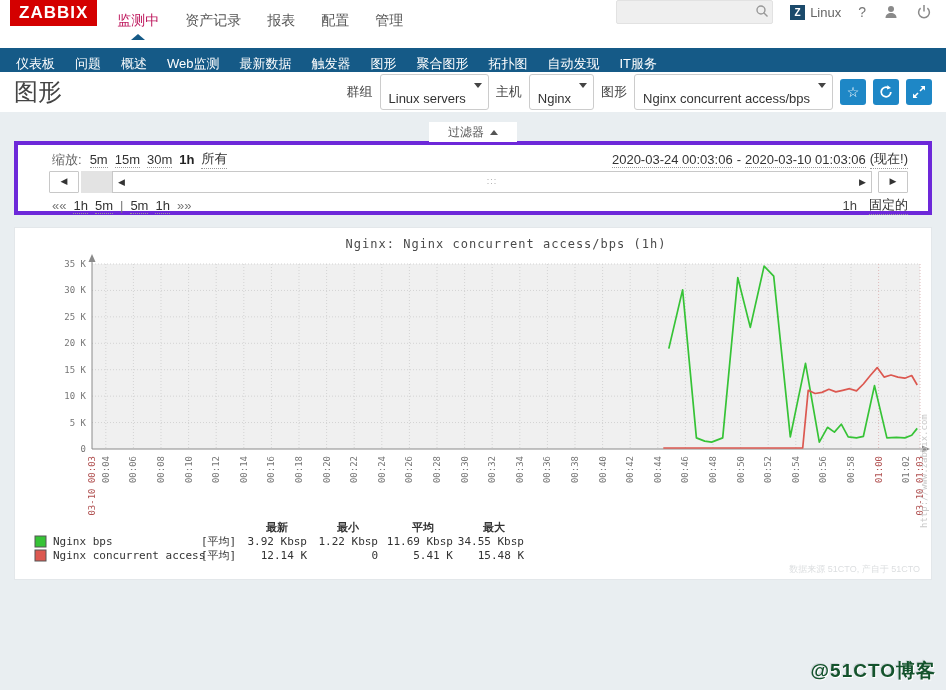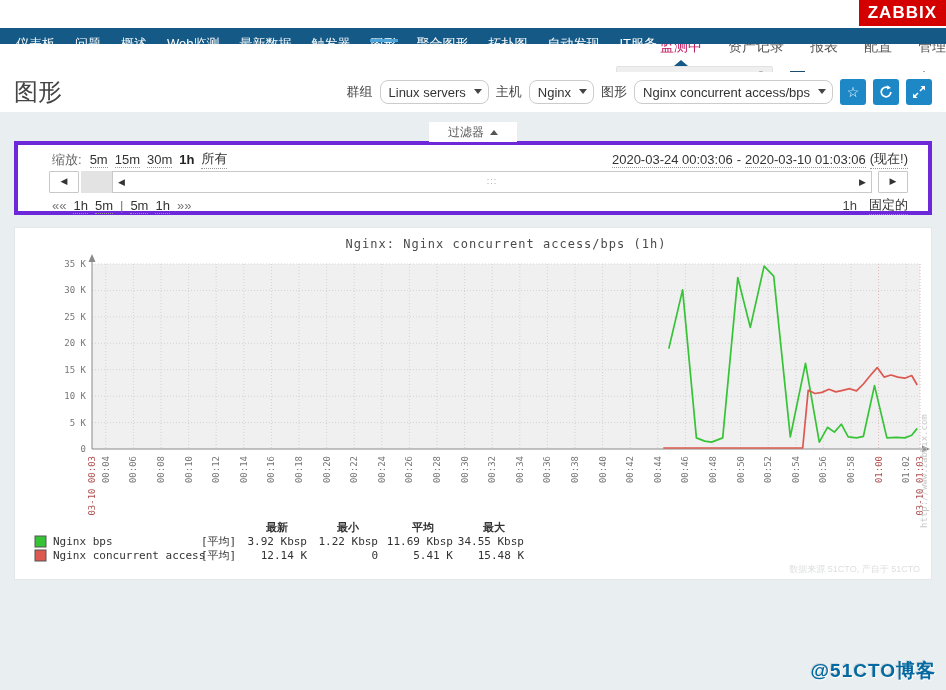--- a/index.html
+++ b/index.html
@@ -1,45 +1,45 @@
 <!DOCTYPE html>
 <html><head>
 <meta charset="utf-8">
 <style>
   html,body{margin:0;padding:0;}
   #app{position:relative;width:946px;height:690px;background:#fff;overflow:hidden;
        font-family:"Liberation Sans","DejaVu Sans",sans-serif;color:#333;}
   
-  .top{position:absolute;top:0;left:0;right:0;height:40px;background:#fff;display:flex;align-items:flex-end;flex-direction:column;}
+  .top{position:absolute;top:0;left:0;right:0;height:40px;background:#fff;display:flex;align-items:flex-start;}
   .logo{margin-left:10px;background:#d40000;color:#fff;font-weight:bold;font-size:17px;
         padding:3px 9px;letter-spacing:1px;}
   .menu{display:flex;margin-left:20px;gap:26px;font-size:14px;color:#555;}
   .menu-item{position:relative;cursor:pointer;line-height:40px;height:40px;}
   .menu-item.active{color:#be185d;}
   .menu-item.active::after{content:"";position:absolute;left:50%;margin-left:-7px;bottom:0;
         border-left:7px solid transparent;border-right:7px solid transparent;border-bottom:6px solid #155a87;}
   .top-right{margin-left:auto;display:flex;align-items:center;gap:17px;margin-right:14px;}
   .search{width:155px;height:22px;background:#efefef;border:1px solid #e2e2e2;border-radius:2px;position:relative;}
   .search input{position:absolute;left:4px;top:1px;width:128px;height:18px;border:none;background:transparent;outline:none;font-size:12px;}
   .search .mag{position:absolute;right:3px;top:3px;}
   .share{display:flex;align-items:center;gap:5px;color:#666;font-size:13px;cursor:pointer;}
   .zbadge{width:15px;height:15px;background:#1b4a6b;color:#fff;font-size:10px;font-weight:bold;
         display:flex;align-items:center;justify-content:center;}
   .help{color:#777;font-size:14px;cursor:pointer;}
   .hicon{cursor:pointer;display:flex;}
   
-  .nav{position:absolute;top:28px;left:0;right:0;height:16px;background:#155a87;display:flex;padding-left:6px;}
+  .nav{position:absolute;top:48px;left:0;right:0;height:32px;background:#155a87;display:flex;padding-left:6px;}
   .nav-item{color:#fff;font-size:13px;line-height:32px;padding:0 10px;position:relative;cursor:pointer;white-space:nowrap;}
   .nav-item.active::after{content:"";position:absolute;left:9px;right:9px;bottom:2px;height:3px;background:#4ba5d8;}
   
   .titlebar{position:absolute;top:72px;left:0;right:0;height:40px;background:#fff;display:flex;align-items:center;}
   .page-title{margin-left:14px;font-size:24px;color:#444;}
   .controls{margin-left:auto;margin-right:14px;display:flex;align-items:center;gap:7px;font-size:13px;color:#444;}
-  .select{height:22px;border:1px solid #ccc;border-radius:8px;background:#fff;display:flex;align-items:center;
-        padding:0 22px 0 8px;position:relative;font-size:13px;color:#333;cursor:pointer;white-space:nowrap;}
+  .select{height:22px;border:1px solid #ccc;border-radius:3px;background:#fff;display:flex;align-items:center;
+        padding:12px 22px 0 8px;position:relative;font-size:13px;color:#333;cursor:pointer;white-space:nowrap;}
   .select::after{content:"";position:absolute;right:6px;top:8px;border:4px solid transparent;border-top:5px solid #444;}
   .btn-blue{width:26px;height:26px;background:#1e87c6;border-radius:3px;color:#fff;display:flex;
         align-items:center;justify-content:center;cursor:pointer;}
   .btn-blue .star{font-size:14px;line-height:1;}
   
   .page-bg{position:absolute;top:112px;left:0;right:0;bottom:0;background:#e9eef1;}
   
   .filter-tab{position:absolute;top:122px;left:50%;transform:translateX(-50%);height:20px;background:#fff;
         padding:0 19px;display:flex;align-items:center;gap:6px;font-size:12px;color:#555;z-index:3;cursor:pointer;}
   .tri-up{width:0;height:0;border-left:4px solid transparent;border-right:4px solid transparent;border-bottom:5px solid #555;}
@@ -59,21 +59,21 @@
   .sb-h{position:absolute;top:0;height:20px;line-height:20px;font-size:9px;color:#333;cursor:ew-resize;}
   .sb-grip{position:absolute;left:50%;top:0;transform:translateX(-50%);height:20px;line-height:18px;
         font-size:9px;color:#aaa;letter-spacing:1px;cursor:move;}
   .f-row3{position:absolute;top:51px;left:34px;right:20px;display:flex;font-size:13px;color:#777;align-items:center;}
   .plain{color:#777;cursor:pointer;}
   .fixed-pre{color:#444;margin-right:8px;}
   
   .chart-panel{position:absolute;top:227px;left:14px;width:918px;height:353px;background:#fff;
         border:1px solid #e3e7ea;box-sizing:border-box;}
   
-  .badge-51cto{position:absolute;right:10px;bottom:6px;font-size:19px;font-weight:bold;color:#0369a1;
+  .badge-51cto{position:absolute;right:10px;bottom:6px;font-size:19px;font-weight:bold;color:#14532d;
         text-shadow:1px 1px 0 #ffffff,-1px -1px 0 #d3d8db;letter-spacing:1px;}
 </style>
 </head>
 <body>
 
 <div id="app">
 
   <div class="top">
     <div class="logo">ZABBIX</div>
     <div class="menu">

